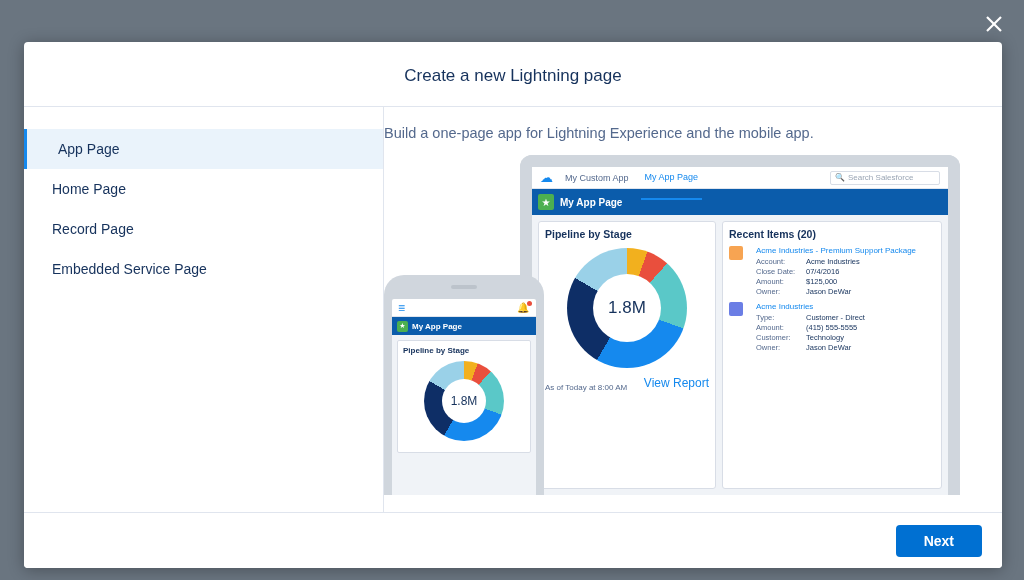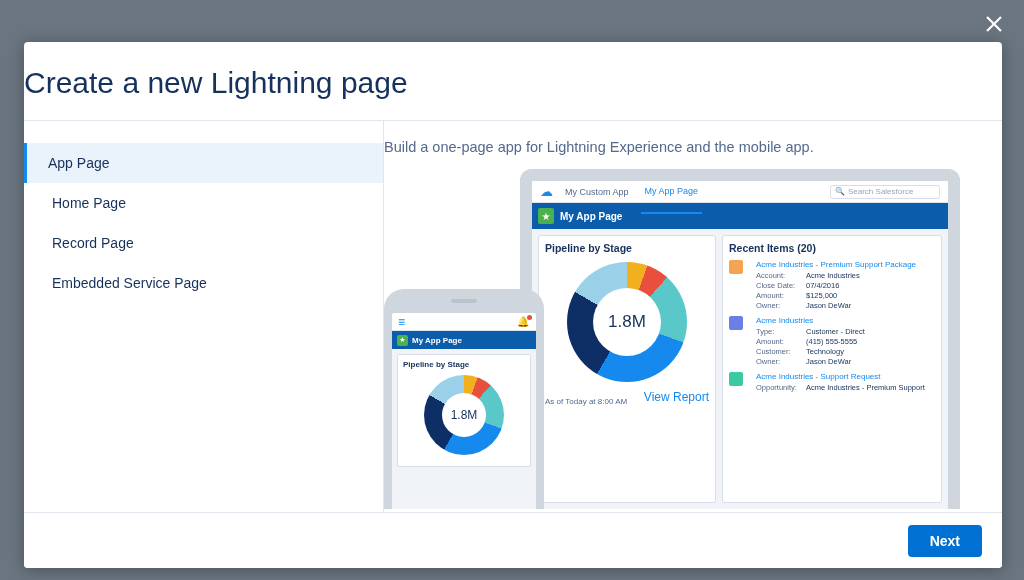--- a/index.html
+++ b/index.html
@@ -18,38 +18,38 @@
     overflow: hidden;
     display: flex; flex-direction: column;
   }
   .close-x {
     position: absolute; right: 18px; top: 12px;
     width: 24px; height: 24px;
     cursor: pointer;
   }
   .close-x svg { stroke:#fff; stroke-width:2.2; }
   .modal-title {
-    text-align: left;
+    text-align: center;
     padding: 24px 0 20px;
-    font-size: 30px; font-weight: 300;
+    font-size: 17px; font-weight: 300;
     color: #16325c;
     border-bottom: 1px solid #e0e5ee;
   }
   .body { flex:1; display:flex; overflow:hidden; }
   .sidebar { width: 360px; border-right:1px solid #e0e5ee; padding-top:22px; }
   .item {
     padding: 12px 28px;
     font-size: 14px;
     color: #16325c;
     cursor: pointer;
   }
   .item.active {
     background:#eaf3fb;
     border-left:3px solid #1589ee;
-    padding-left:21px;
+    padding-left:31px;
   }
   .content { flex:1; display:flex; flex-direction:column; align-items:flex-start; padding-top:18px; overflow:hidden; position:relative;}
   .desc { font-size:14.5px; color:#54698d; margin-bottom:14px; }
   .preview-wrap { position:relative; width:580px; height:340px; }
   
   .desktop {
     position:absolute; left:136px; top:0; width:440px; height:340px;
     border:12px solid #d0d6dd; border-bottom:none;
     border-radius:12px 12px 0 0; background:#fff;
     overflow:hidden;
@@ -92,21 +92,21 @@
   .p-head .sq { width:11px; height:11px; font-size:7px;}
   .p-head span { color:#fff; font-size:8px; font-weight:600;}
   .p-body { padding:5px; background:#f0f3f7; height:160px;}
   .p-card { background:#fff; border:1px solid #d8dde6; border-radius:2px; padding:5px;}
   .p-card h6 { font-size:8px; color:#16325c; font-weight:600;}
   .p-donut { position:relative; width:80px; height:80px; margin:6px auto; border-radius:50%;
     background: conic-gradient(#f2b01e 0 20deg,#e94f3d 20deg 42deg,#5ac8c8 42deg 110deg,#1589ee 110deg 210deg,#0e2e66 210deg 300deg,#9ad1e8 300deg 360deg);}
   .p-donut::after { content:""; position:absolute; inset:18px; background:#fff; border-radius:50%;}
   .p-donut .val { position:absolute; inset:0; display:flex; align-items:center; justify-content:center; font-size:12px; color:#16325c; z-index:1;}
   .footer { height:56px; border-top:1px solid #e0e5ee; display:flex; align-items:center; justify-content:flex-end; padding:0 20px; background:#fff;}
-  .next-btn { background:#0070d2; color:#fff; border:none; border-radius:4px; padding:8px 22px; font-size:14px; font-weight:600; cursor:pointer;}
+  .next-btn { background:#0070d2; color:#fff; border:none; border-radius:4px; padding:8px 28px; font-size:14px; font-weight:600; cursor:pointer;}
 </style>
 </head>
 <body>
 
 <div class="close-x">
   <svg viewBox="0 0 24 24" width="24" height="24">
       <line x1="5" y1="5" x2="19" y2="19"></line>
       <line x1="19" y1="5" x2="5" y2="19"></line>
     </svg>
 </div>
@@ -174,30 +174,20 @@
                       <span>Customer - Direct</span>
                     <span>Amount:</span>
                       <span>(415) 555-5555</span>
                     <span>Customer:</span>
                       <span>Technology</span>
                     <span>Owner:</span>
                       <span>Jason DeWar</span>
                   </div>
                 </div>
               </div>
-              <div class="rec">
-                <div class="ic" style="background:#3bc9a4"></div>
-                <div>
-                  <div class="txt">Acme Industries - Support Request</div>
-                  <div class="kv">
-                    <span>Opportunity:</span>
-                      <span>Acme Industries - Premium Support</span>
-                  </div>
-                </div>
-              </div>
             </div>
           </div>
         </div>
 
         <div class="phone">
           <div class="speaker"></div>
           <div class="p-screen">
             <div class="p-top">
               <span class="burger">≡</span>
               <span class="bell">🔔</span>

